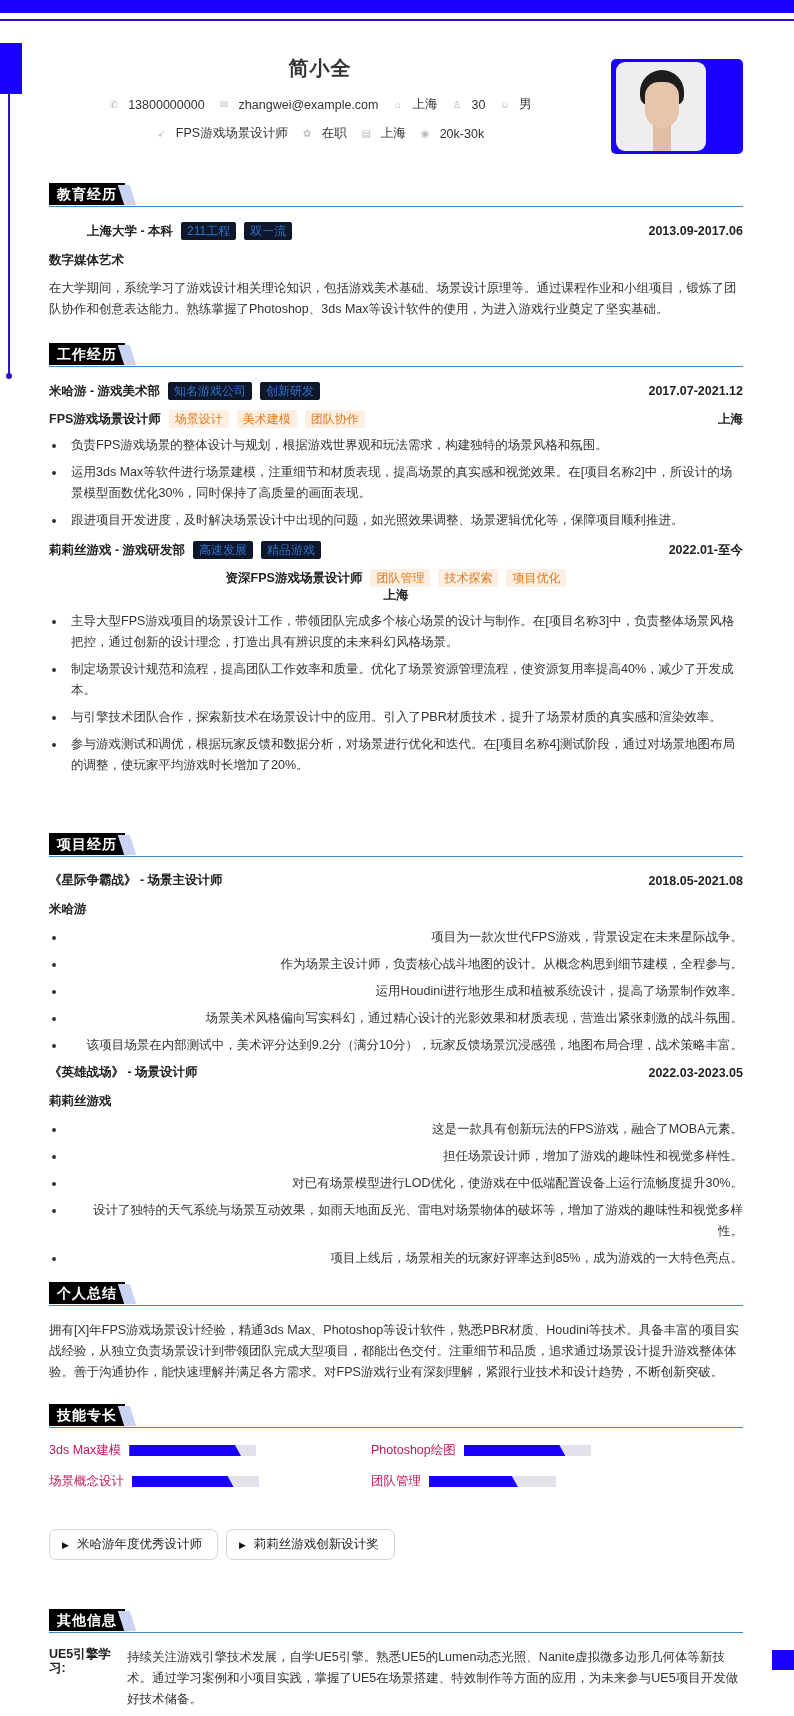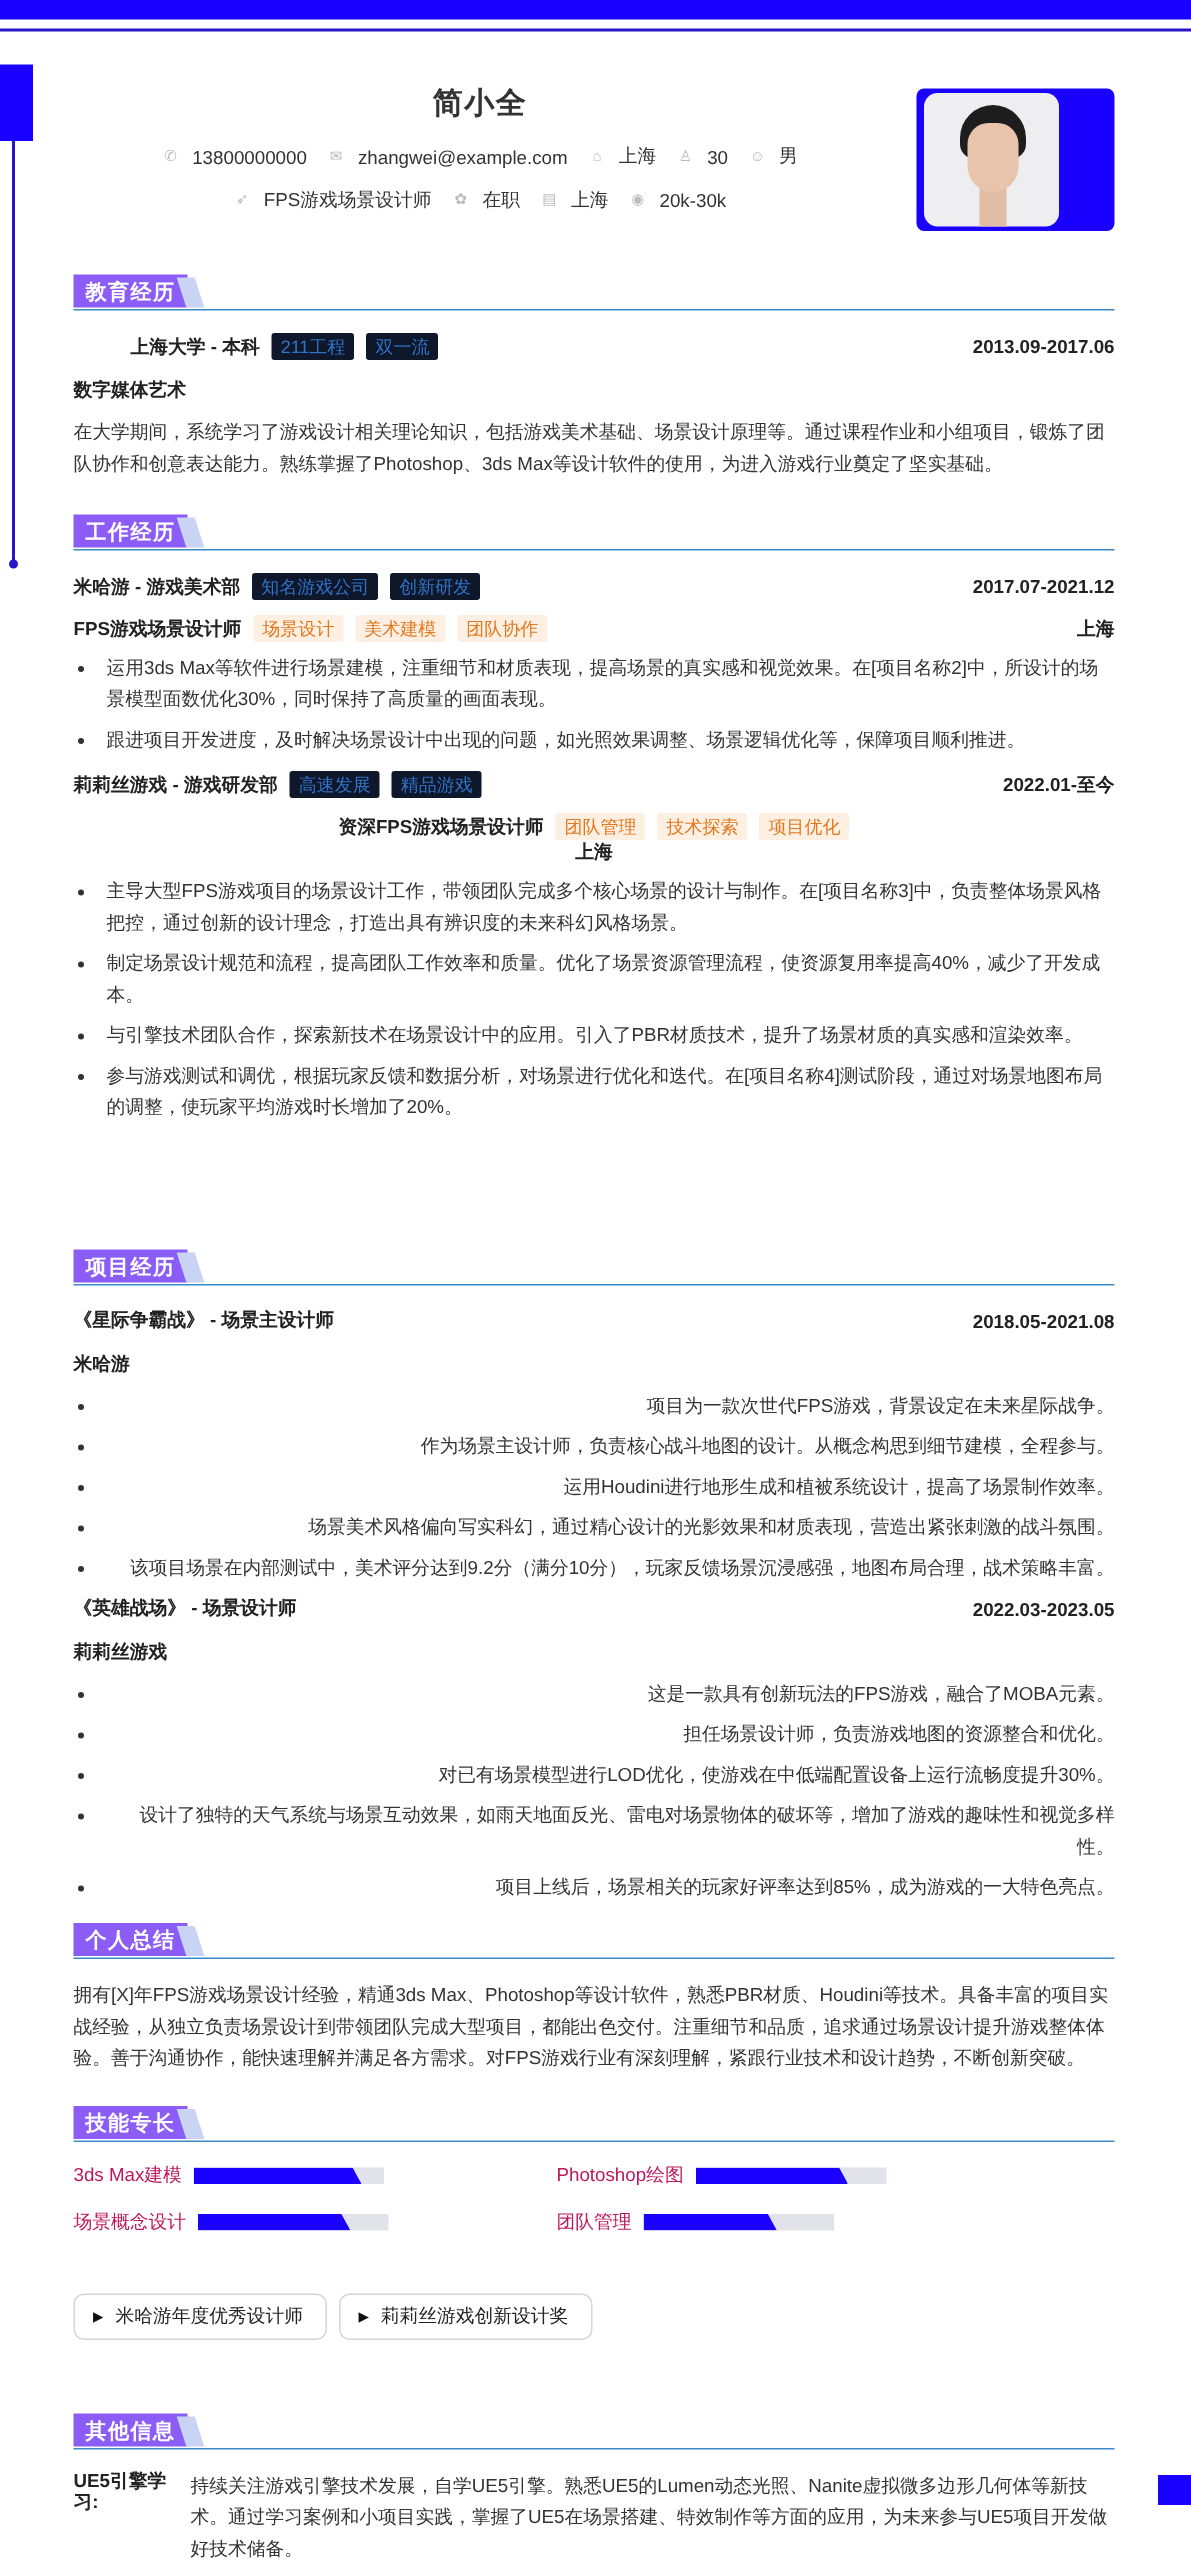--- a/index.html
+++ b/index.html
@@ -20,21 +20,21 @@
   .ico { display: inline-block; width: 11px; height: 11px; margin-right: 9px; color: #bbb; font-size: 10px; line-height: 11px; text-align: center; }
 
   .photo-frame { position: absolute; left: 611px; top: 59px; width: 132px; height: 95px; background: #1a00ff; border-radius: 5px; }
   .photo { position: absolute; left: 5px; top: 3px; width: 90px; height: 89px; background: #eeeef0; border-radius: 9px; overflow: hidden; }
   .photo .hair { position: absolute; left: 24px; top: 8px; width: 44px; height: 36px; background: #1d1d1d; border-radius: 22px 22px 10px 10px; }
   .photo .face { position: absolute; left: 29px; top: 20px; width: 34px; height: 46px; background: #e8c4ad; border-radius: 14px 14px 17px 17px; }
   .photo .neck { position: absolute; left: 37px; top: 62px; width: 18px; height: 28px; background: #e2bda6; }
 
   .section { position: absolute; left: 49px; width: 694px; }
   .sec-head { position: relative; height: 24px; border-bottom: 1.5px solid #3a8ac8; }
-  .sec-title { position: absolute; left: 0; top: 0; height: 22px; padding: 0 8px; background: #8b5cf6; color: #fff; font-size: 14px; font-weight: bold; line-height: 22px; letter-spacing: 1px; }
+  .sec-title { position: absolute; left: 0; top: 0; height: 22px; padding: 0 8px; background: #000000; color: #fff; font-size: 14px; font-weight: bold; line-height: 22px; letter-spacing: 1px; }
   .sec-tail { position: absolute; top: 2px; width: 12px; height: 20px; background: #c9d4f4; transform: skewX(18deg); }
 
   .row { display: flex; justify-content: space-between; align-items: center; font-size: 12.5px; font-weight: bold; color: #222; }
   .row-left { display: flex; align-items: center; }
   .tag { display: inline-block; font-size: 12px; font-weight: normal; padding: 1px 6px; margin-left: 8px; border-radius: 2px; line-height: 16px; }
   .tag.blue { background: #0f172a; color: #2f72c8; }
   .tag.orange { background: #fdf0e2; color: #e2781e; }
   .para { font-size: 12.5px; color: #333; line-height: 21px; }
   ul.bullets { list-style: none; }
   ul.bullets li { position: relative; padding-left: 22px; font-size: 12.5px; color: #333; line-height: 21px; margin-bottom: 6px; }
@@ -153,20 +153,21 @@
     <div class="row" style="margin-top:10px;">
       <div class="row-left">
         <span>FPS游戏场景设计师</span>
         <span class="tag orange">场景设计</span>
         <span class="tag orange">美术建模</span>
         <span class="tag orange">团队协作</span>
       </div>
       <span>上海</span>
     </div>
     <ul class="bullets" style="margin-top:7px;">
+      <li>负责FPS游戏场景的整体设计与规划，根据游戏世界观和玩法需求，构建独特的场景风格和氛围。</li>
       <li>运用3ds Max等软件进行场景建模，注重细节和材质表现，提高场景的真实感和视觉效果。在[项目名称2]中，所设计的场景模型面数优化30%，同时保持了高质量的画面表现。</li>
       <li>跟进项目开发进度，及时解决场景设计中出现的问题，如光照效果调整、场景逻辑优化等，保障项目顺利推进。</li>
     </ul>
   </div>
   <div>
     <div class="row" style="margin-top:10px;">
       <div class="row-left">
         <span>莉莉丝游戏 - 游戏研发部</span>
         <span class="tag blue">高速发展</span>
         <span class="tag blue">精品游戏</span>
@@ -215,21 +216,21 @@
   <div>
     <div class="row" style="margin-top:8px;">
       <span>《英雄战场》 - 场景设计师</span>
       <span>2022.03-2023.05</span>
     </div>
     <div class="row" style="margin-top:12px;">
         <span>莉莉丝游戏</span>
       </div>
     <ul class="bullets" style="margin-top:9px;">
       <li>这是一款具有创新玩法的FPS游戏，融合了MOBA元素。</li>
-      <li>担任场景设计师，负责游戏地图的资源整合和优化。</li>
+      <li>担任场景设计师，增加了游戏的趣味性和视觉多样性。</li>
       <li>对已有场景模型进行LOD优化，使游戏在中低端配置设备上运行流畅度提升30%。</li>
       <li>设计了独特的天气系统与场景互动效果，如雨天地面反光、雷电对场景物体的破坏等，增加了游戏的趣味性和视觉多样性。</li>
       <li>项目上线后，场景相关的玩家好评率达到85%，成为游戏的一大特色亮点。</li>
     </ul>
   </div>
 </div>
 
 <div class="section" style="top:1282px;">
   <div class="sec-head">
     <span class="sec-title">个人总结</span>

